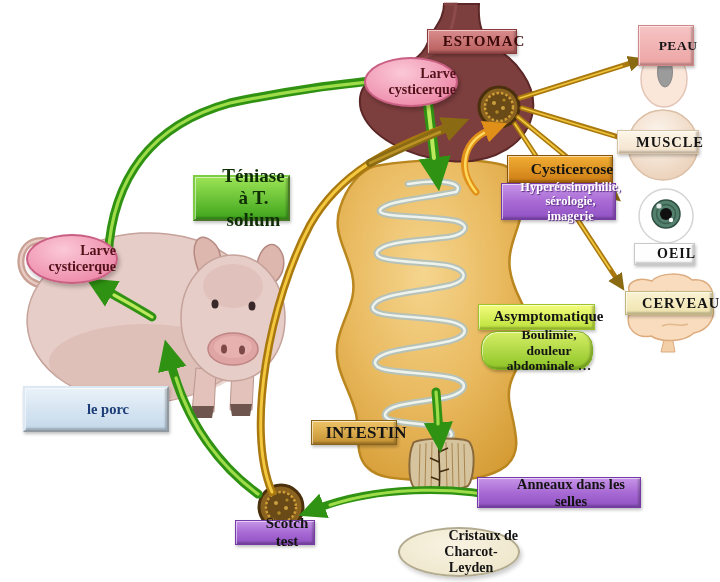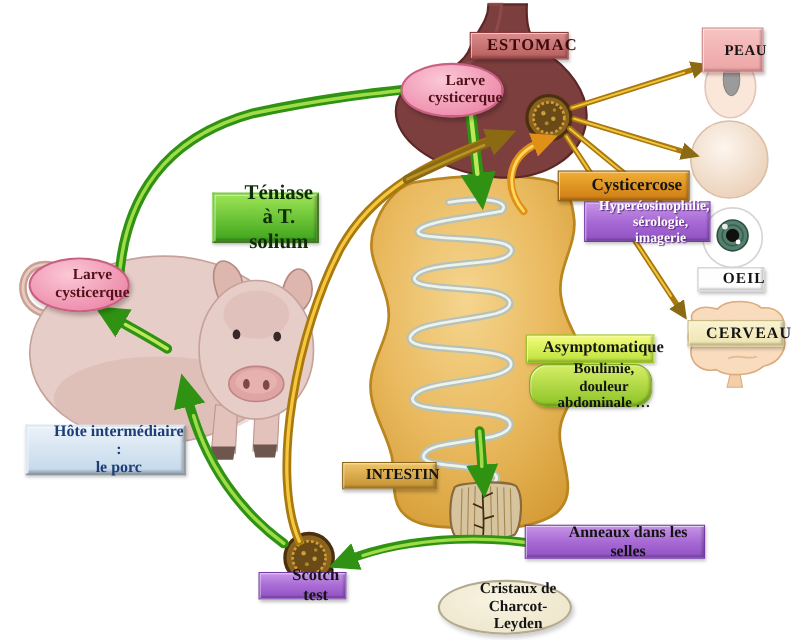--- a/index.html
+++ b/index.html
@@ -16,22 +16,22 @@
   .creambox{background:linear-gradient(180deg,#fdf6e8,#f3e2cc);border:1px solid #d8c2a4;font-size:14.5px;letter-spacing:1px;}
   .whitebox{background:#fefefe;border:1px solid #c8c8c8;font-size:14px;letter-spacing:1px;}
   .khakibox{background:linear-gradient(180deg,#faf3d2,#efe3ae);border:1px solid #c5b87e;font-size:14.5px;letter-spacing:1px;}
   .orangebox{background:linear-gradient(180deg,#f2ae34,#cd7d14);border:1px solid #8a5408;font-size:15.5px;}
   .purplebox{background:linear-gradient(180deg,#c795e8 0%,#a86ad4 50%,#9152c4 100%);border:1px solid #753aa8;}
   .purpletext{color:#ffffff;text-shadow:1px 1px 1px #5a2a80;font-size:12.5px;}
   .greenbox{background:linear-gradient(180deg,#9ce455,#3fa51c);border:2px outset #7ccc44;font-size:19px;color:#0f2e06;}
   .yg1{background:linear-gradient(180deg,#f4fc7c,#bce23c);border:1px solid #9cc428;font-size:15px;justify-content:center;}
   .yg2{background:linear-gradient(180deg,#d6ee66,#8cc426);border:1px solid #7cae1e;font-size:13.5px;}
   .bluebox{background:linear-gradient(180deg,#eaf2f9,#c4d8ea);border:2px outset #dce8f4;color:#1c3d77;font-size:14.5px;}
-  .tanbox{background:linear-gradient(180deg,#eec468,#c49030);border:1px solid #8a6418;font-size:14px;}
-  .ellipse{border-radius:50%;}
+  .tanbox{background:linear-gradient(180deg,#eec468,#c49030);border:1px solid #8a6418;font-size:17px;}
+  .ellipse{border-radius:50%;align-items:flex-end;}
   .ellipse-pink{background:radial-gradient(ellipse at 40% 30%,#fbc8d6,#ee8fae 72%,#e4789c);
                 border:2px solid #c95f82;color:#521019;font-size:14px;
                 box-shadow:2px 3px 4px rgba(0,0,0,.25);}
   .ellipse-cream{background:radial-gradient(ellipse at 45% 35%,#f8f3e2,#ece3c6);
                  border:2px solid #b3ab8f;font-size:14px;box-shadow:2px 3px 4px rgba(0,0,0,.2);}
   .sh{fill:none;stroke-linecap:round;stroke-linejoin:round;}
 </style>
 </head>
 <body>
 
@@ -213,26 +213,29 @@
 
 <div class="lbl ellipse ellipse-pink" style="left:364px;top:57px;width:94px;height:50px;">
   <span>Larve</span>
   <span>cysticerque</span>
 </div>
 
 <div class="lbl pinkbox bev" style="left:638px;top:25px;width:56px;height:41px;">
       <span>PEAU</span>
     </div>
 
-
-<div class="lbl orangebox bev" style="left:507px;top:155px;width:120px;height:28px;">
+<div class="lbl creambox bev" style="left:617px;top:130px;width:82px;height:24px;">
+      <span>MUSCLE</span>
+    </div>
+
+<div class="lbl orangebox bev" style="left:507px;top:155px;width:106px;height:28px;">
       <span>Cysticercose</span>
     </div>
 
-<div class="lbl purplebox purpletext bev" style="left:531px;top:183px;width:115px;height:37px;align-items:flex-end;">
+<div class="lbl purplebox purpletext bev" style="left:501px;top:183px;width:115px;height:37px;">
   <span>Hyperéosinophilie,</span>
   <span>sérologie, imagerie</span>
 </div>
 
 <div class="lbl greenbox bev" style="left:193px;top:175px;width:97px;height:46px;">
   <span>Téniase à T.</span>
   <span>solium</span>
 </div>
 
 <div class="lbl whitebox bev" style="left:634px;top:243px;width:61px;height:22px;">
@@ -251,21 +254,20 @@
 <div class="lbl yg1 bev" style="left:478px;top:304px;width:117px;height:26px;">
       <span>Asymptomatique</span>
     </div>
 
 <div class="lbl yg2 bev" style="left:481px;top:331px;width:112px;height:39px;border-radius:16px;">
   <span>Boulimie, douleur</span>
   <span>abdominale …</span>
 </div>
 
 <div class="lbl bluebox bev" style="left:23px;top:386px;width:146px;height:46px;">
-  <span>Hôte intermédiaire :</span>
   <span>le porc</span>
 </div>
 
 <div class="lbl tanbox bev" style="left:311px;top:420px;width:86px;height:25px;">
       <span>INTESTIN</span>
     </div>
 
 <div class="lbl purplebox bev" style="left:477px;top:477px;width:164px;height:31px;font-size:14.5px;">
   <span>Anneaux dans les selles</span>
     </div>

